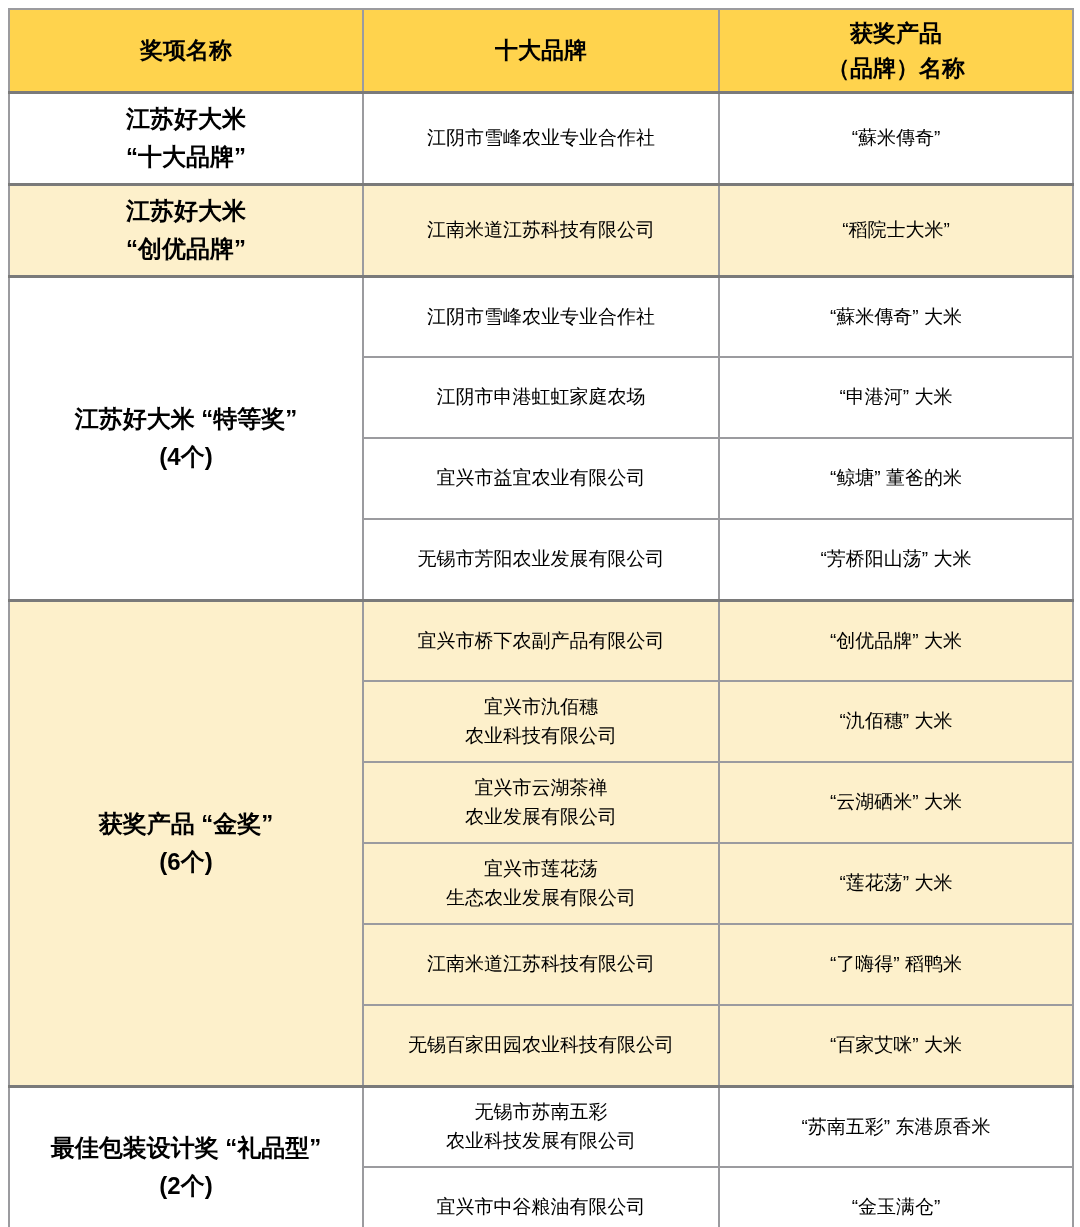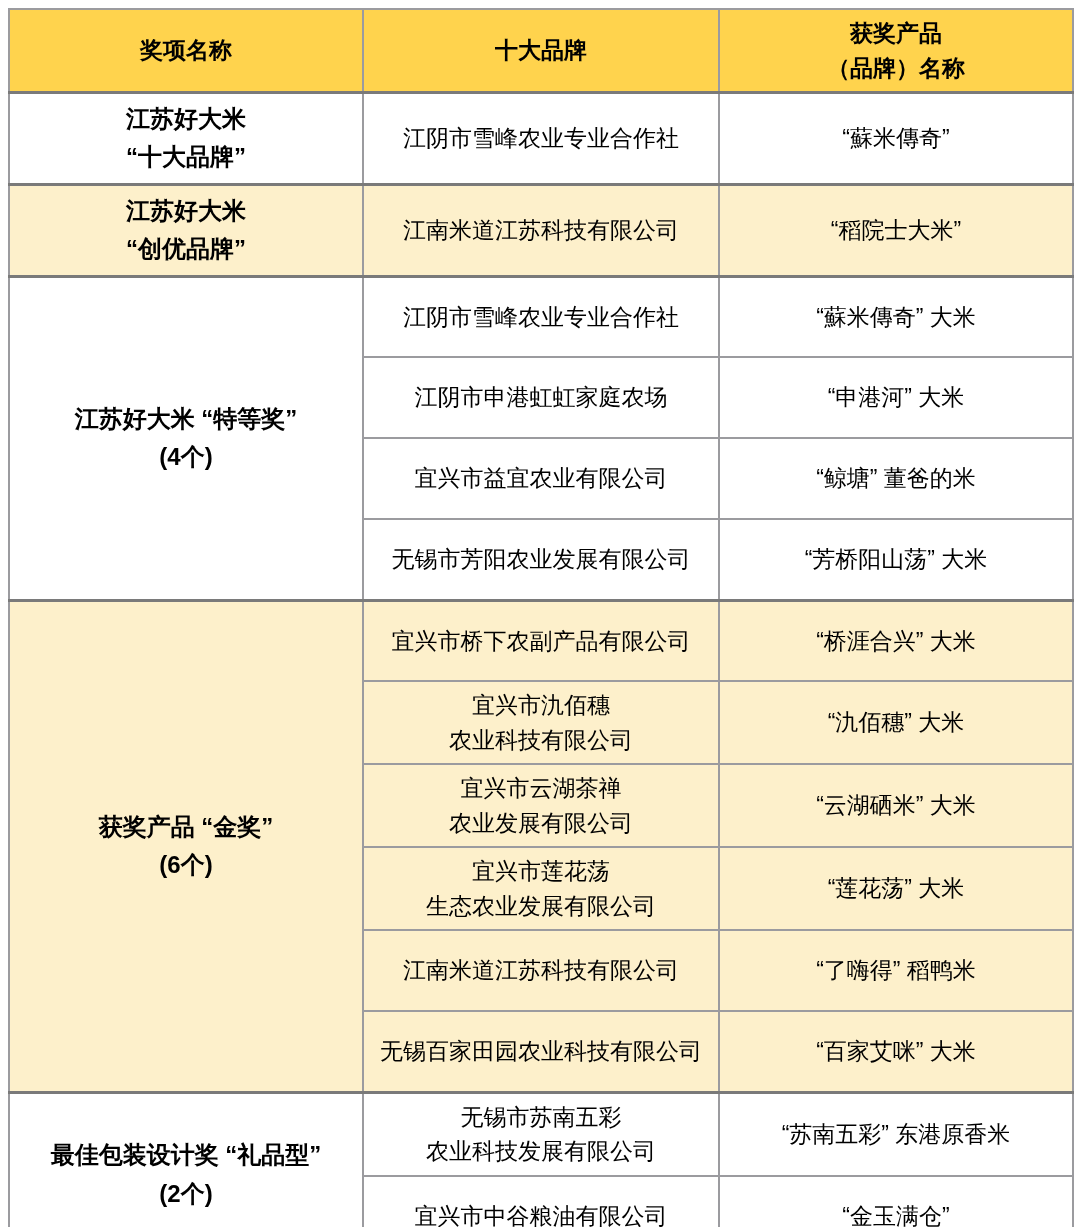--- a/index.html
+++ b/index.html
@@ -56,21 +56,21 @@
   tr.row { height: 81px; }
   tr.g-white td { background: #ffffff; }
   tr.g-cream td { background: #FDF0CB; }
 
   td.award {
     font-size: 24px;
     font-weight: 700;
     line-height: 1.6;
   }
   td.unit, td.product {
-    font-size: 23px;
+    font-size: 19px;
     font-weight: 400;
     line-height: 1.5;
   }
 
   
   tr.group-start td { border-top: 3px solid #7a7a7a; }
 </style>
 </head>
 <body>
 
@@ -120,21 +120,21 @@
     </tr>
     <tr class="row g-white">
       <td class="unit">无锡市芳阳农业发展有限公司</td>
       <td class="product">“芳桥阳山荡” 大米</td>
     </tr>
 
     <tr class="row g-cream group-start">
       <td class="award" rowspan="6">获奖产品 “金奖”
 (6个)</td>
       <td class="unit">宜兴市桥下农副产品有限公司</td>
-      <td class="product">“桥涯合兴” 大米</td>
+      <td class="product">“创优品牌” 大米</td>
     </tr>
     <tr class="row g-cream">
       <td class="unit">宜兴市氿佰穗
 农业科技有限公司</td>
       <td class="product">“氿佰穗” 大米</td>
     </tr>
     <tr class="row g-cream">
       <td class="unit">宜兴市云湖茶禅
 农业发展有限公司</td>
       <td class="product">“云湖硒米” 大米</td>

